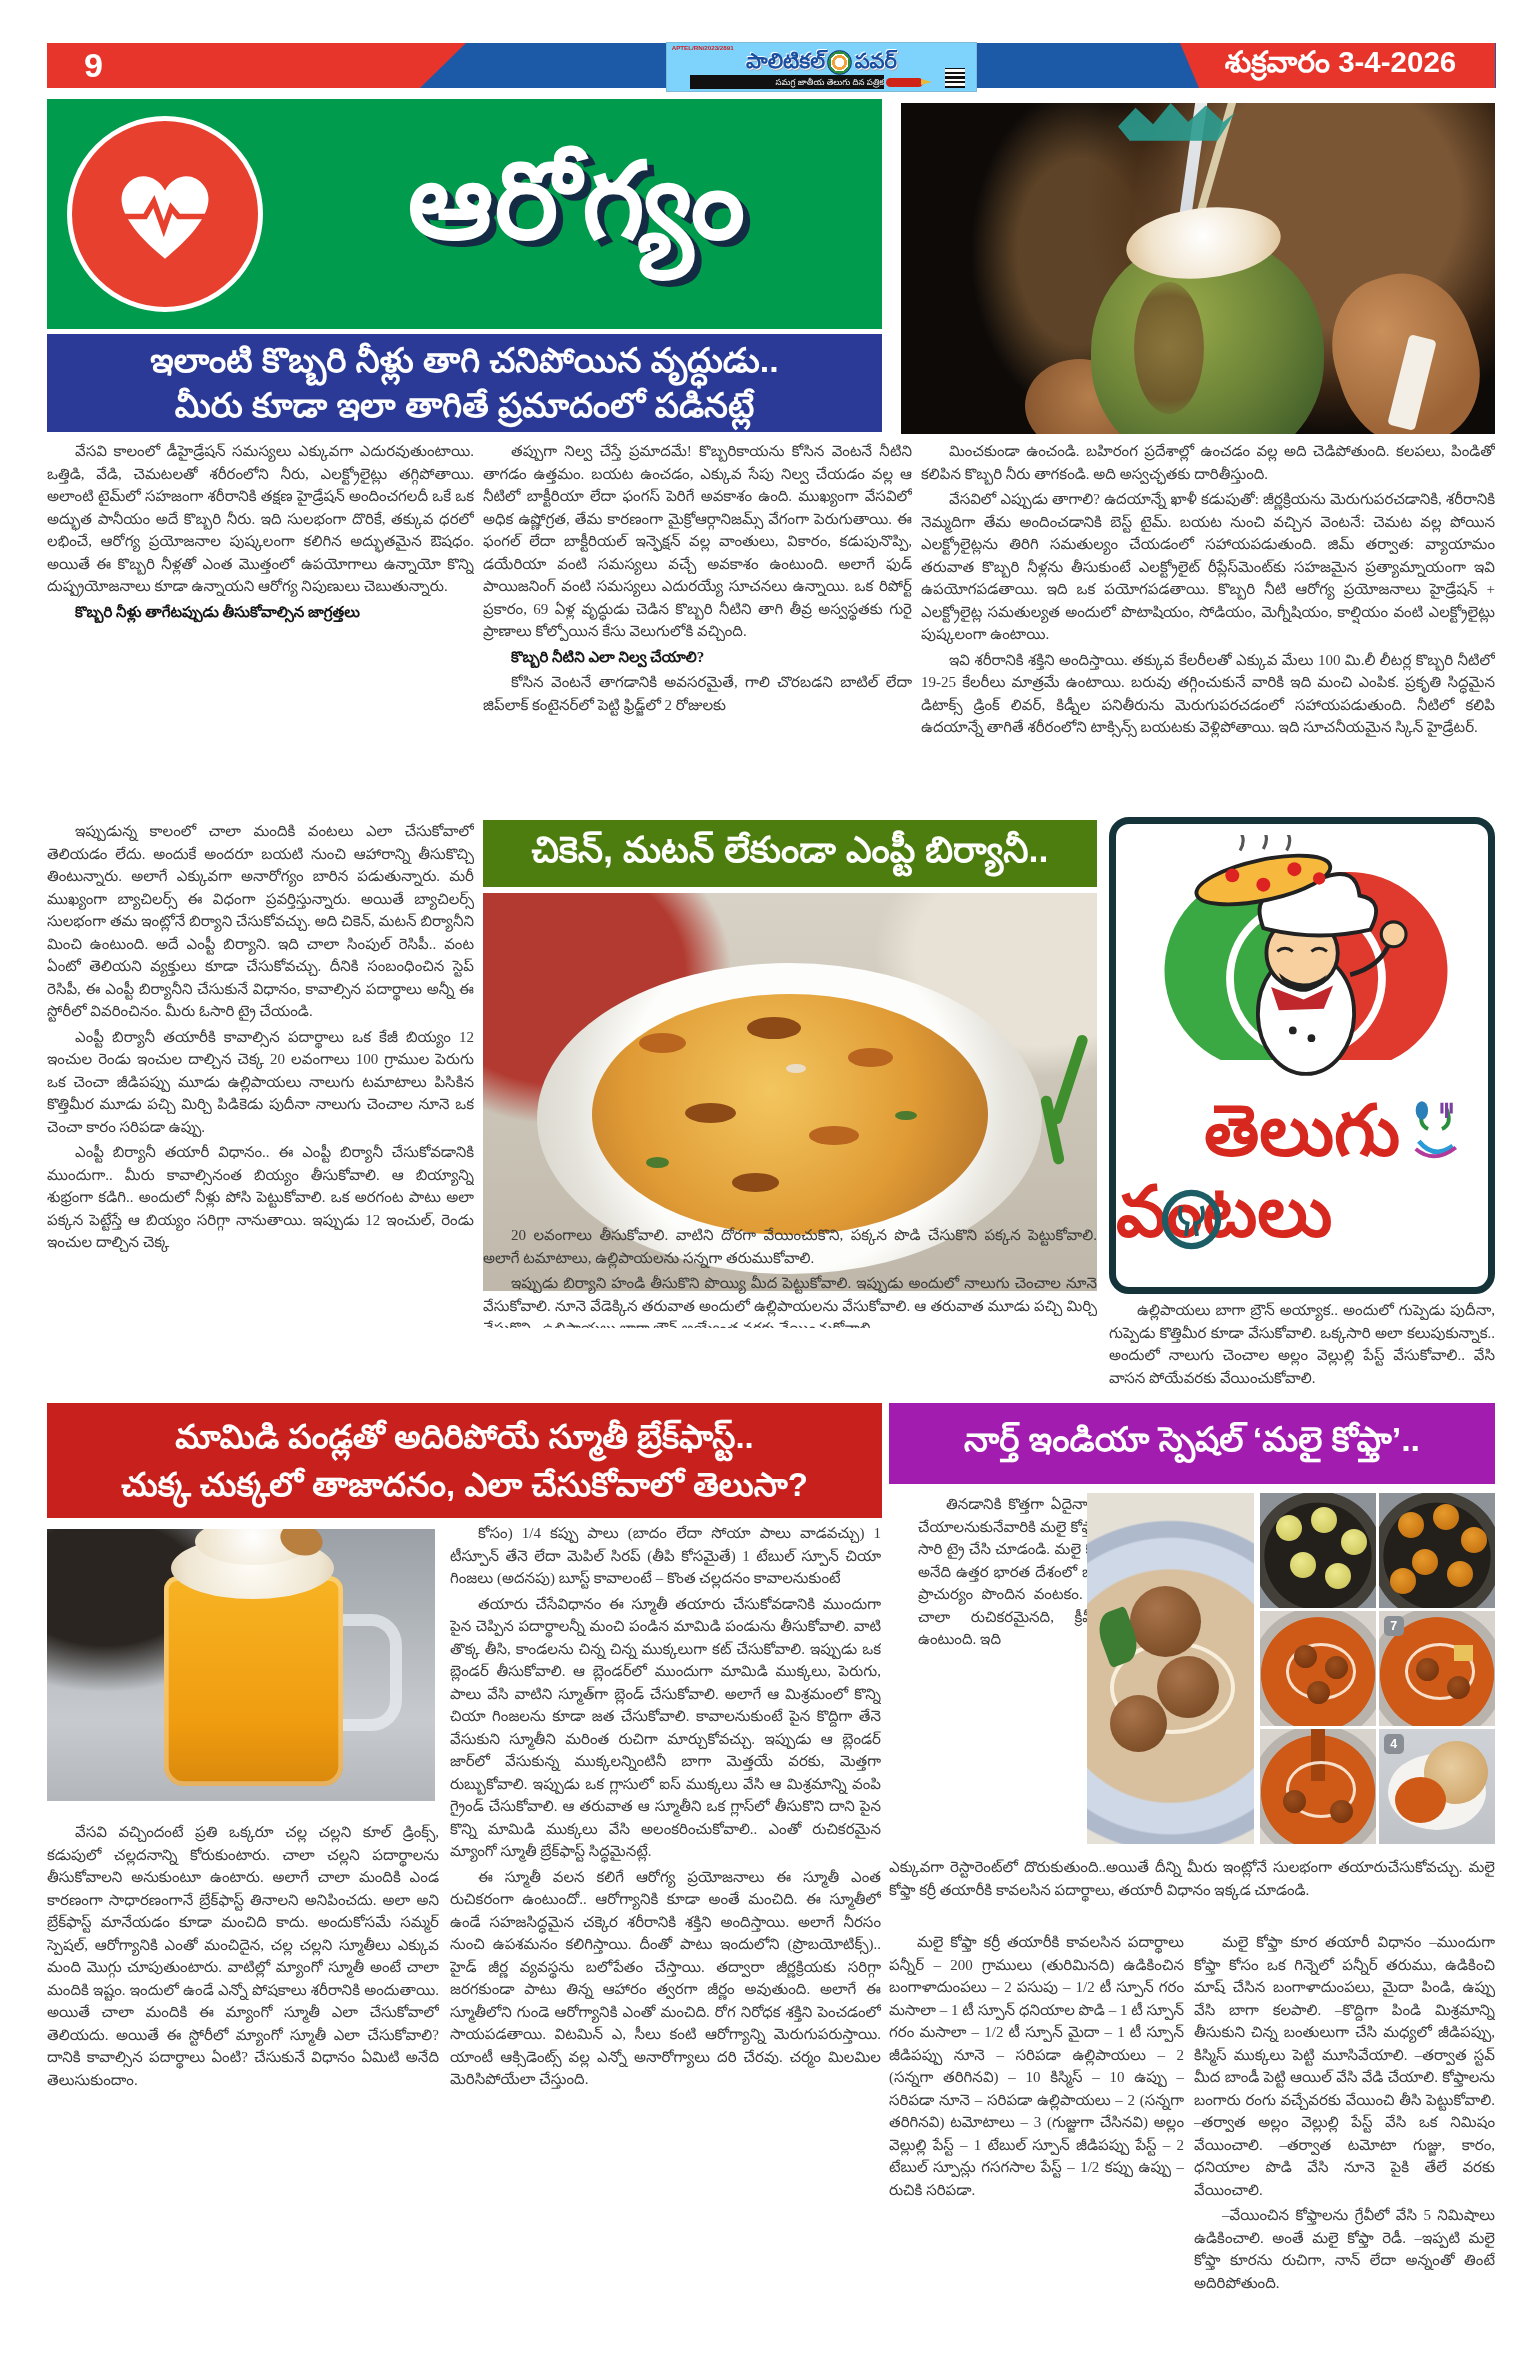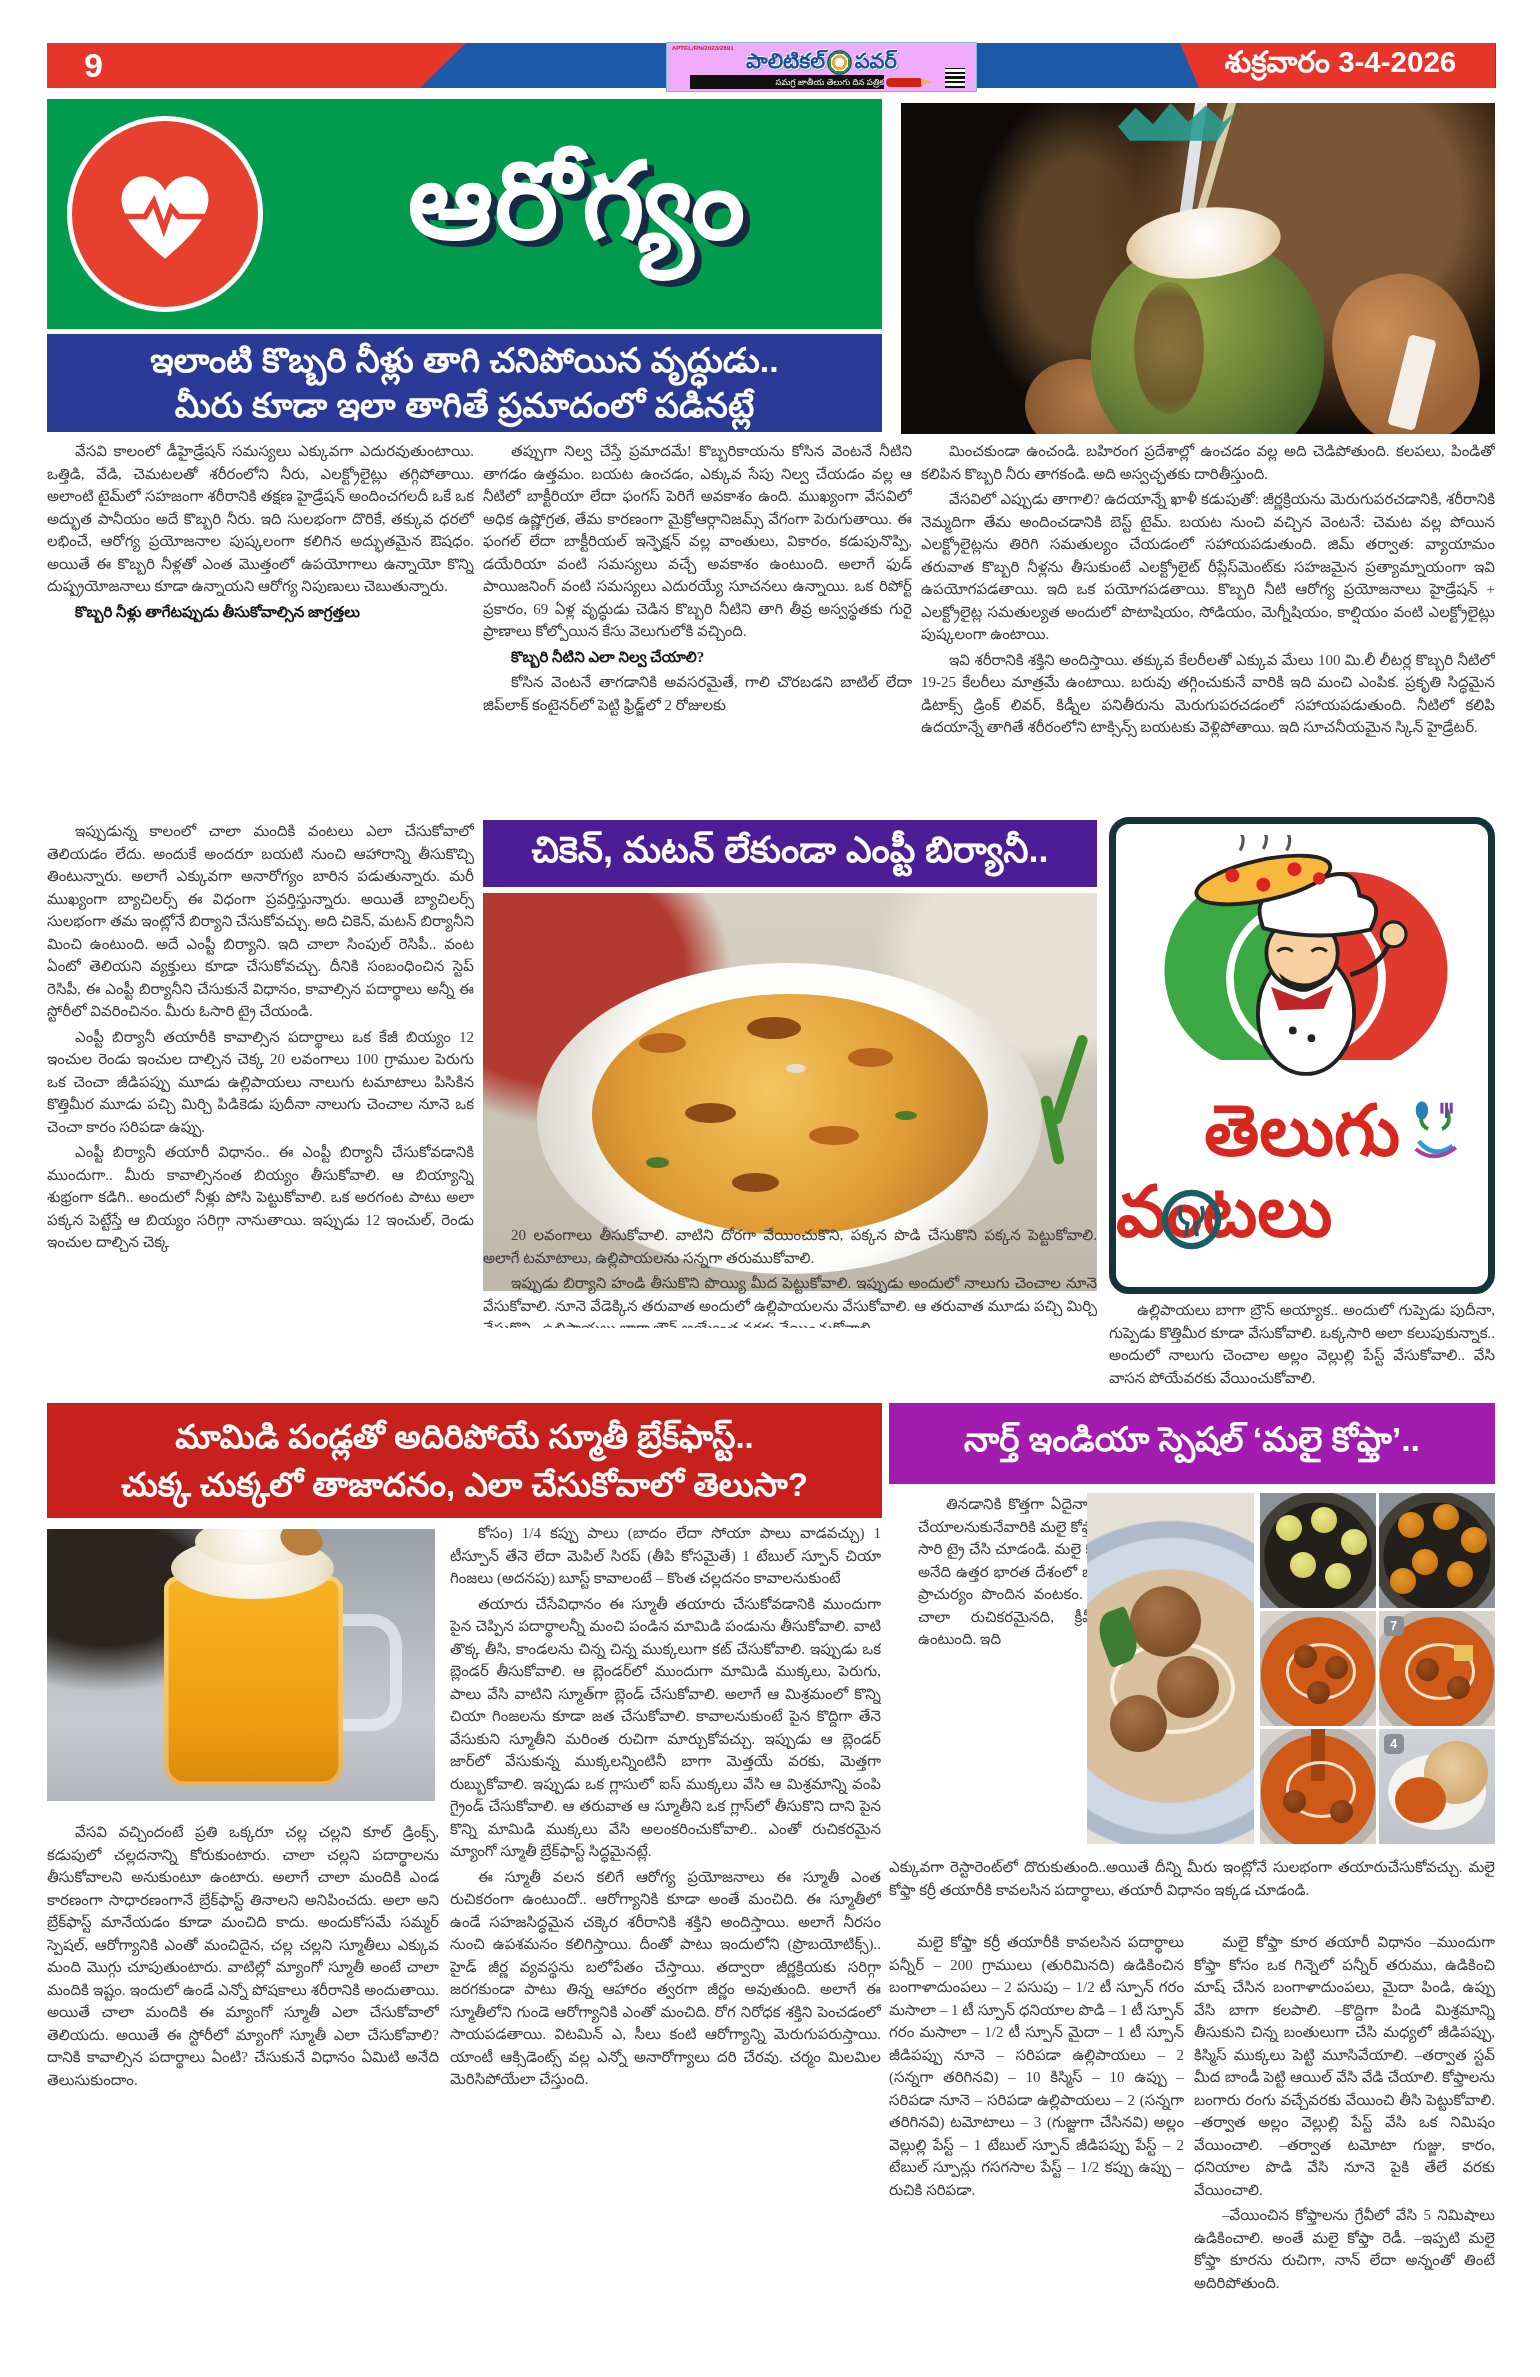--- a/index.html
+++ b/index.html
@@ -7,21 +7,21 @@
         font-family:"Liberation Serif","DejaVu Serif",serif;color:#333;}
 
   
   .bar-blue{position:absolute;left:47px;top:43px;width:1449px;height:45px;background:#1c5aa8;}
   .bar-red-left{position:absolute;left:47px;top:43px;width:482px;height:45px;background:#e8352b;
     clip-path:polygon(0 0,419px 0,373px 100%,0 100%);display:flex;align-items:center;}
   .page-num{color:#fff;font-family:"Liberation Sans",sans-serif;font-weight:bold;font-size:34px;margin-left:37px;}
   .bar-red-right{position:absolute;left:1163px;top:43px;width:332px;height:45px;background:#e8352b;
     clip-path:polygon(17px 0,100% 0,100% 100%,36px 100%);display:flex;align-items:center;justify-content:center;}
   .date-txt{color:#fff;font-family:"Liberation Sans",sans-serif;font-weight:bold;font-size:29.5px;padding-left:23px;}
-  .masthead{position:absolute;left:666px;top:42px;width:311px;height:50px;background:#f0abfc;
+  .masthead{position:absolute;left:666px;top:42px;width:311px;height:50px;background:#7dd3fc;
     border:0.8px solid #7fb9d8;box-sizing:border-box;overflow:hidden;}
   .mast-reg{position:absolute;left:4.7px;top:0.8px;font-size:6.2px;color:#c22;font-family:"Liberation Sans",sans-serif;font-weight:bold;}
   .mast-title{position:absolute;left:0;top:6.2px;width:100%;text-align:center;
     font-family:"Liberation Sans",sans-serif;font-weight:bold;font-size:21px;color:#1b4fa0;
     text-shadow:0.8px 0.8px 0 #fff,-0.8px -0.8px 0 #fff,1.6px 1.6px 0 #9ab;}
   .mast-emblem{display:inline-block;vertical-align:middle;width:23px;height:23px;border-radius:50%;
     background:radial-gradient(circle at 50% 50%,#fff 0 30%,#f2a23a 30% 45%,#fff 45% 55%,#2b8f3c 55% 70%,#2546a0 70% 100%);
     border:1.6px solid #1b3f8f;margin:0 2.3px;}
   .mast-strip{position:absolute;left:23px;bottom:2.3px;width:194px;height:14px;background:#111;color:#fff;
     font-family:"Liberation Sans",sans-serif;font-size:8.5px;text-align:right;line-height:14px;}
@@ -62,21 +62,21 @@
   .coco-hand-l{position:absolute;left:124px;top:256px;width:109px;height:93px;border-radius:50%;
      background:radial-gradient(circle at 60% 40%,#b57e4c,#8a5830 75%);}
   .coco-paper{position:absolute;left:497px;top:233px;width:28px;height:93px;background:#f3efe6;transform:rotate(14deg);border-radius:4.7px;}
 
   
   .col{position:absolute;overflow:hidden;text-align:justify;font-size:15px;line-height:1.5;color:#3a3a3a;}
   .col p{margin:0 0 3.1px 0;text-indent:28px;}
   .subhead-p{font-weight:bold;color:#161616;margin:1.6px 0;text-indent:28px;}
 
   
-  .cyan-banner{position:absolute;left:483px;top:820px;width:614px;height:67px;background:#4c1d95;
+  .cyan-banner{position:absolute;left:483px;top:820px;width:614px;height:67px;background:#4d7c0f;
      display:flex;align-items:center;justify-content:center;color:#fff;font-family:"Liberation Sans",sans-serif;
      font-weight:bold;font-size:36px;white-space:nowrap;}
   .biryani-photo{position:absolute;left:483px;top:893px;width:614px;height:398px;overflow:hidden;background:
      radial-gradient(ellipse 233px 202px at 12% 20%,#b23a30 0 55%,rgba(178,58,48,0) 75%),
      radial-gradient(ellipse 202px 155px at 90% 15%,#e8e2d6 0 60%,rgba(230,225,215,0) 80%),
      linear-gradient(#d8d2c6,#bfb8aa);}
   .plate{position:absolute;left:54px;top:70px;width:505px;height:311px;border-radius:50%;
      background:radial-gradient(circle at 50% 45%,#fdfdfb 55%,#e4e2da 72%,#cfccc2 100%);}
   .rice{position:absolute;left:109px;top:101px;width:396px;height:241px;border-radius:50%;
      background:radial-gradient(circle at 45% 40%,#f3c65f,#e09b35 55%,#b7752a 90%);}

